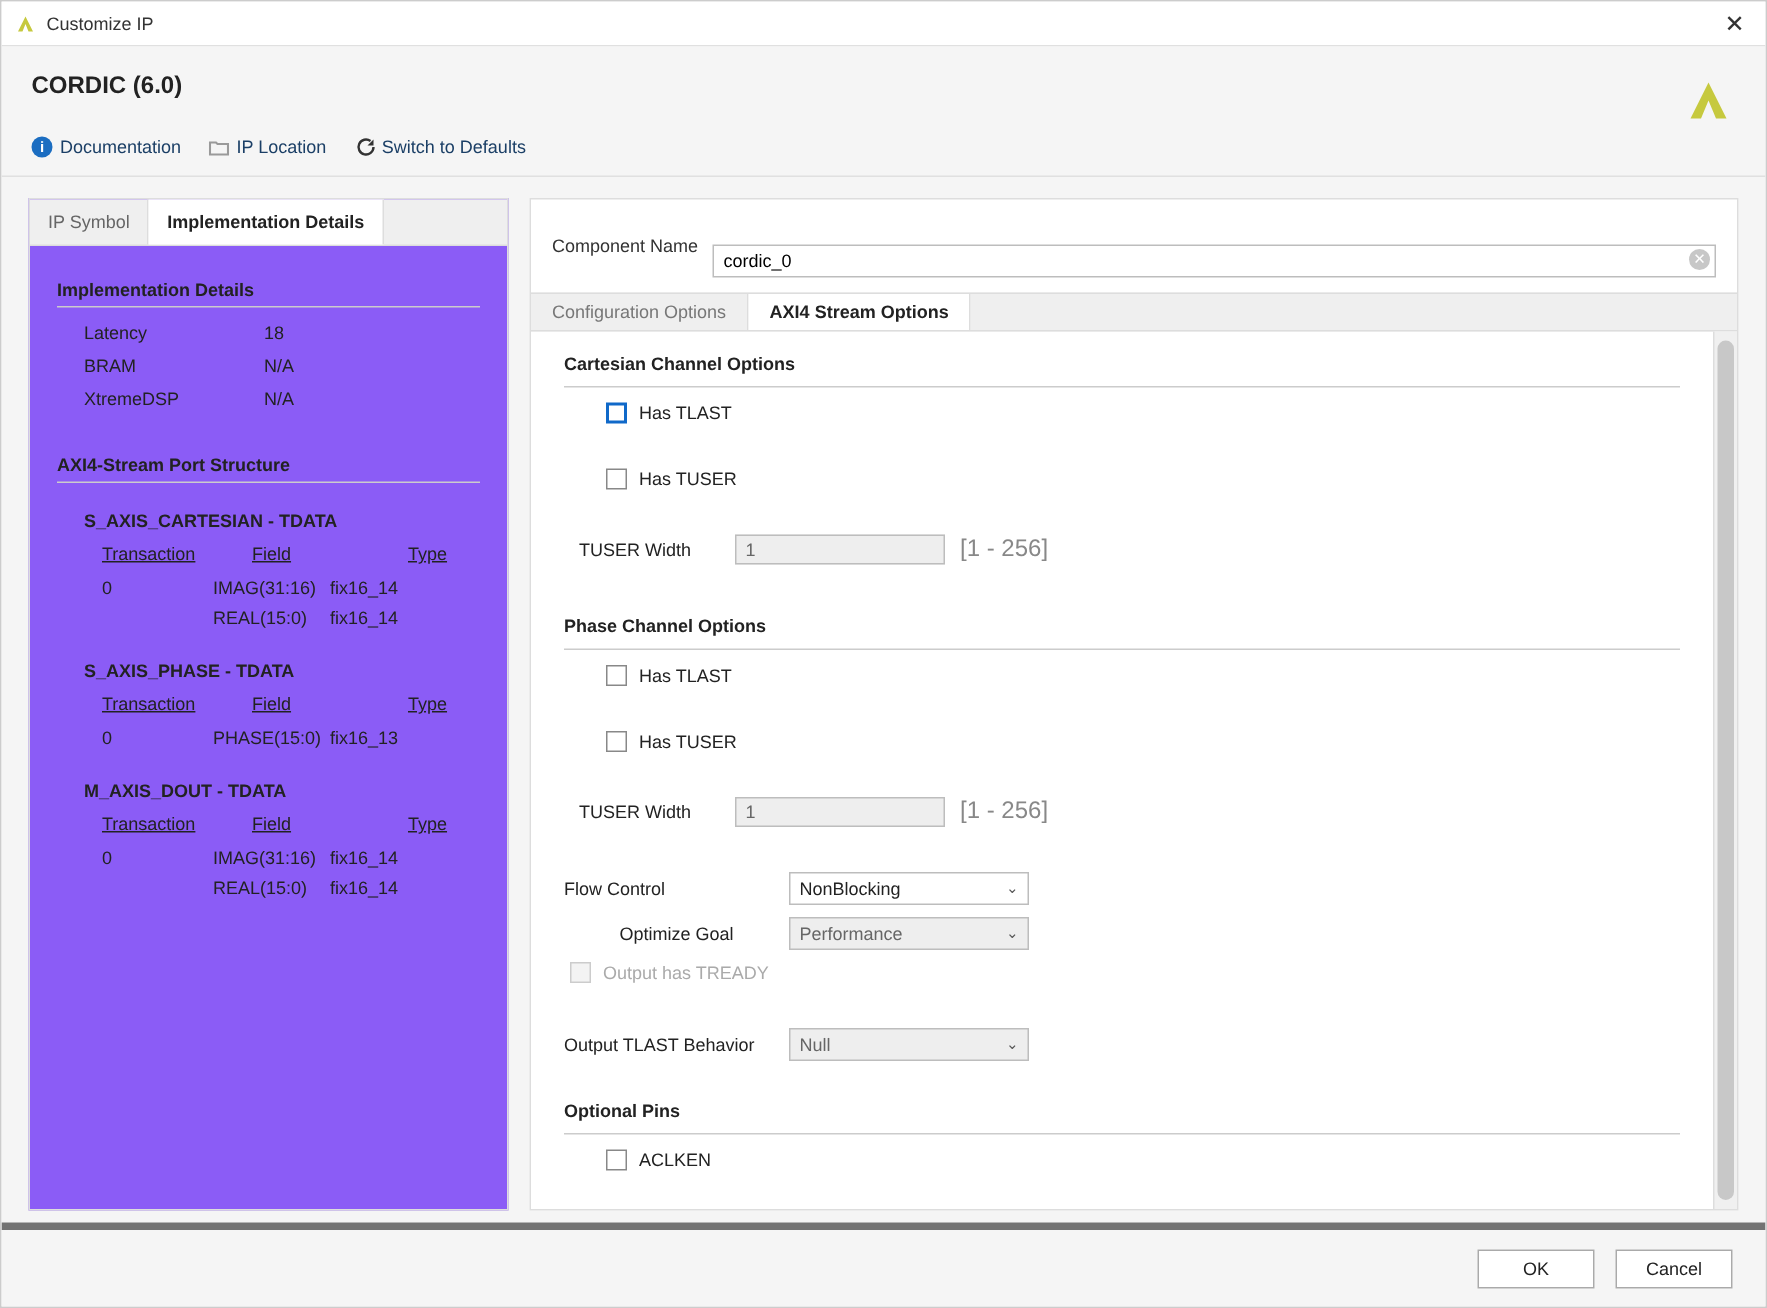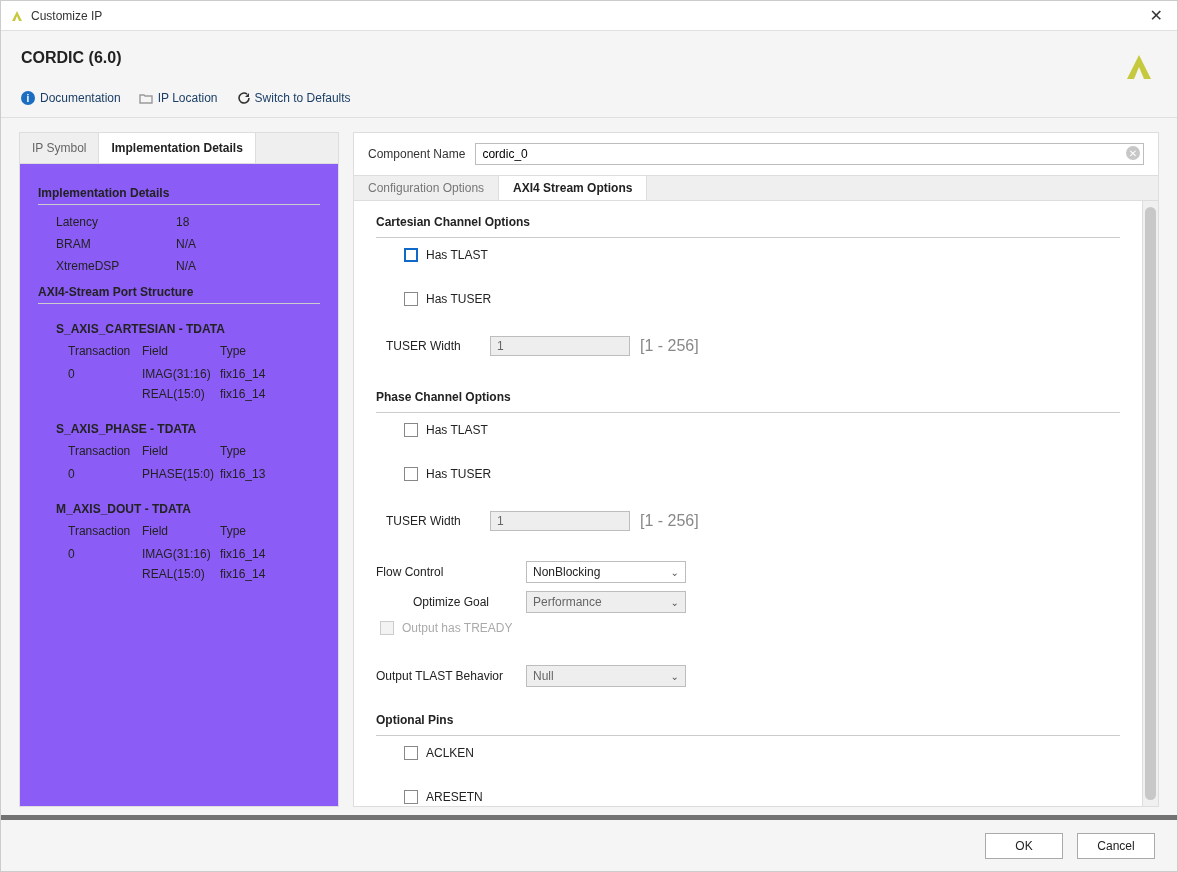--- a/index.html
+++ b/index.html
@@ -52,37 +52,37 @@
   }
   .left-panel {
     width: 320px; background:#8b5cf6; border:1px solid #ddd; display:flex; flex-direction:column;
   }
   .left-tabs { display:flex; background:#efefef; border-bottom:1px solid #ddd;}
   .left-tabs .tab { padding:8px 12px; font-size:12px; color:#666; cursor:pointer;}
   .left-tabs .tab.active { background:#fff; border-right:1px solid #ddd; font-weight:700; color:#222;}
   .left-tabs .tab:not(.active) { border-right:1px solid #ddd;}
   .left-content { padding:14px 18px; overflow-y:auto; flex:1;}
   .section-title { font-weight:700; font-size:12px; margin-top:8px; margin-bottom:6px; border-bottom:1px solid #ccc; padding-bottom:4px;}
-  .impl-table { margin-left:18px; margin-bottom: 8px; }
+  .impl-table { margin-left:18px; margin-bottom: 26px; }
   .impl-table .row { display:flex; padding:4px 0; font-size:12px;}
   .impl-table .row .k { width:120px; }
   .impl-table .row .v { }
   .port-group-title { font-weight:700; font-size:12px; margin:18px 0 8px 18px;}
   .port-table { margin-left:30px;}
-  .port-table .hdr { display:flex; font-size:12px; margin-bottom:6px;}
+  .port-table .hdr { display:flex; font-size:12px; text-decoration:underline; margin-bottom:6px;gap:26px;}
   .port-table .hdr .c1{width:74px;} .port-table .hdr .c2{width:78px;} .port-table .hdr .c3{}
   .port-table .drow { display:flex; font-size:12px; padding:3px 0;}
   .port-table .drow .c1{width:74px;} .port-table .drow .c2{width:78px;} .port-table .drow .c3{}
 
   .right-panel {
     flex:1; background:#fff; border:1px solid #ddd; display:flex; flex-direction:column; min-width:0;
   }
   .compname-row { display:flex; align-items:center; padding:10px 14px; gap:10px;}
   .compname-row label { font-size:12px; color:#333; white-space:nowrap;}
-  .compname-row .input-wrap { flex:1; position:relative; }
+  .compname-row .input-wrap { flex:1; position:relative;margin-top:20px; }
   .compname-row input {
     width:100%; padding:3px 22px 3px 6px; border:1px solid #bdbdbd; background:#fff; font-size:12px;
   }
   .compname-row .clear-btn {
     position:absolute; right:4px; top:3px; width:14px; height:14px; border-radius:50%;
     background:#c7c7c7; color:#fff; font-size:10px; display:flex; align-items:center; justify-content:center; cursor:pointer;
   }
   .right-tabs { display:flex; background:#efefef; border-top:1px solid #ddd; border-bottom:1px solid #ddd; margin:0 0 0 0;}
   .right-tabs .tab { padding:5px 14px; font-size:12px; color:#777; cursor:pointer; border-right:1px solid #ddd;}
   .right-tabs .tab.active { background:#fff; color:#222; font-weight:700;}

